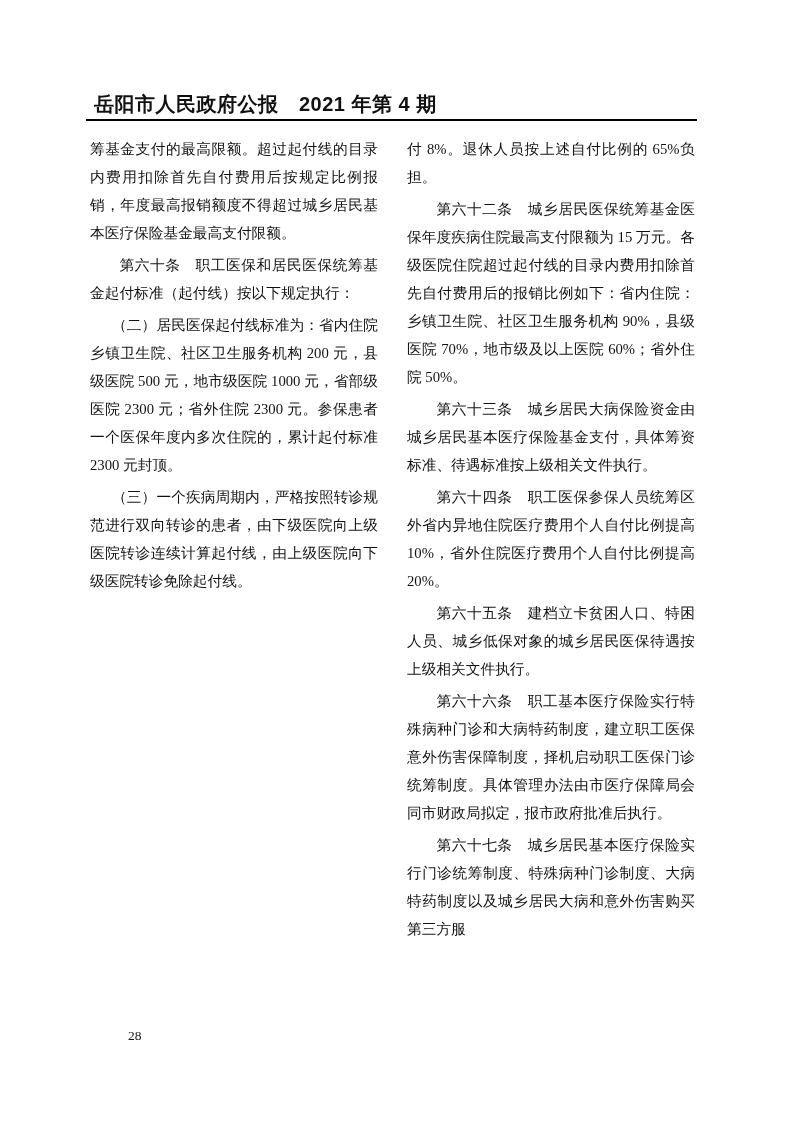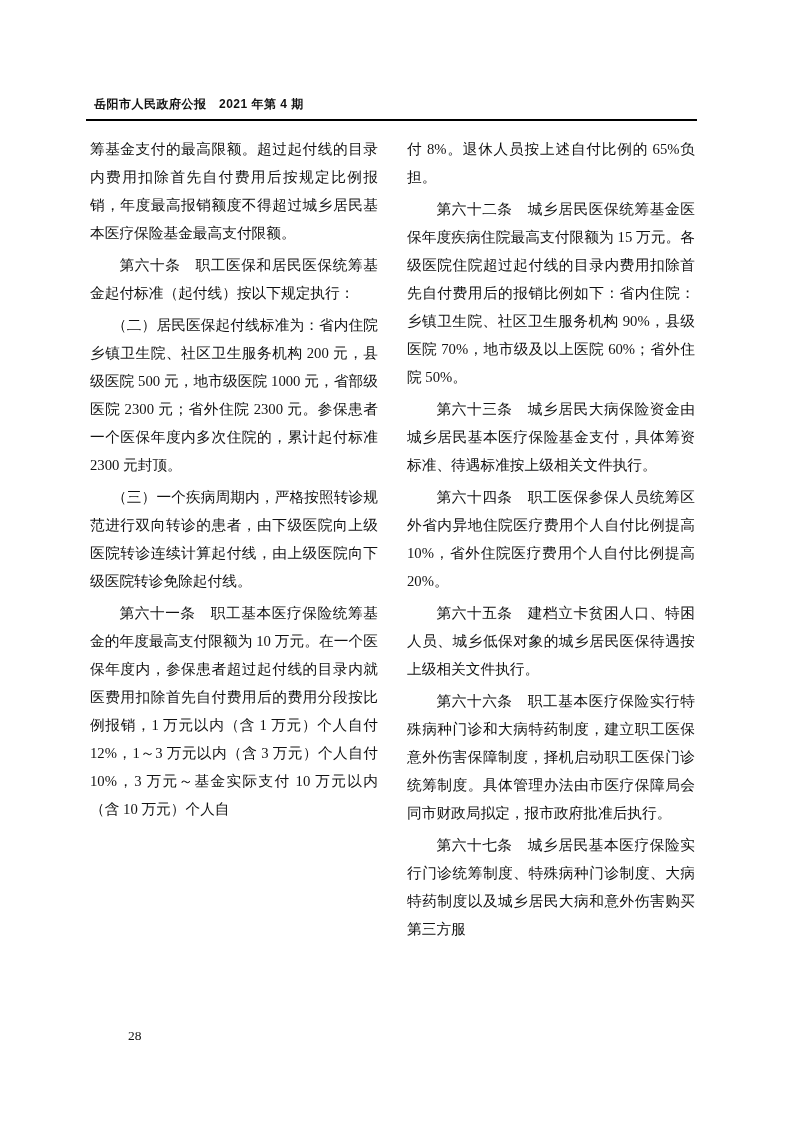--- a/index.html
+++ b/index.html
@@ -15,21 +15,21 @@
     overflow: hidden;
     font-family: "Liberation Serif", "DejaVu Serif", serif;
     color: var(--text-color, #111111);
   }
   .header-text {
     position: absolute;
     left: 94px;
     top: 94px;
     font-family: "Liberation Sans", "DejaVu Sans", sans-serif;
     font-weight: bold;
-    font-size: 12px;
+    font-size: 20px;
     line-height: 20px;
     letter-spacing: 0.5px;
     white-space: nowrap;
   }
   .header-rule {
     position: absolute;
     left: 86px;
     top: 119px;
     width: 611px;
     height: 2px;
@@ -74,21 +74,20 @@
 
 <div class="page">
   <div class="header-text">岳阳市人民政府公报　2021 年第 4 期</div>
   <div class="header-rule"></div>
   <div class="columns">
     <div class="column">
         <p>筹基金支付的最高限额。超过起付线的目录内费用扣除首先自付费用后按规定比例报销，年度最高报销额度不得超过城乡居民基本医疗保险基金最高支付限额。</p>
         <p class="indent">第六十条　职工医保和居民医保统筹基金起付标准（起付线）按以下规定执行：</p>
         <p class="indent-paren">（二）居民医保起付线标准为：省内住院乡镇卫生院、社区卫生服务机构 200 元，县级医院 500 元，地市级医院 1000 元，省部级医院 2300 元；省外住院 2300 元。参保患者一个医保年度内多次住院的，累计起付标准 2300 元封顶。</p>
         <p class="indent-paren">（三）一个疾病周期内，严格按照转诊规范进行双向转诊的患者，由下级医院向上级医院转诊连续计算起付线，由上级医院向下级医院转诊免除起付线。</p>
-        <p class="indent">第六十一条　职工基本医疗保险统筹基金的年度最高支付限额为 10 万元。在一个医保年度内，参保患者超过起付线的目录内就医费用扣除首先自付费用后的费用分段按比例报销，1 万元以内（含 1 万元）个人自付 12%，1～3 万元以内（含 3 万元）个人自付 10%，3 万元～基金实际支付 10 万元以内（含 10 万元）个人自</p>
       </div>
     <div class="column">
         <p>付 8%。退休人员按上述自付比例的 65%负担。</p>
         <p class="indent">第六十二条　城乡居民医保统筹基金医保年度疾病住院最高支付限额为 15 万元。各级医院住院超过起付线的目录内费用扣除首先自付费用后的报销比例如下：省内住院：乡镇卫生院、社区卫生服务机构 90%，县级医院 70%，地市级及以上医院 60%；省外住院 50%。</p>
         <p class="indent">第六十三条　城乡居民大病保险资金由城乡居民基本医疗保险基金支付，具体筹资标准、待遇标准按上级相关文件执行。</p>
         <p class="indent">第六十四条　职工医保参保人员统筹区外省内异地住院医疗费用个人自付比例提高 10%，省外住院医疗费用个人自付比例提高 20%。</p>
         <p class="indent">第六十五条　建档立卡贫困人口、特困人员、城乡低保对象的城乡居民医保待遇按上级相关文件执行。</p>
         <p class="indent">第六十六条　职工基本医疗保险实行特殊病种门诊和大病特药制度，建立职工医保意外伤害保障制度，择机启动职工医保门诊统筹制度。具体管理办法由市医疗保障局会同市财政局拟定，报市政府批准后执行。</p>
         <p class="indent">第六十七条　城乡居民基本医疗保险实行门诊统筹制度、特殊病种门诊制度、大病特药制度以及城乡居民大病和意外伤害购买第三方服</p>
       </div>

